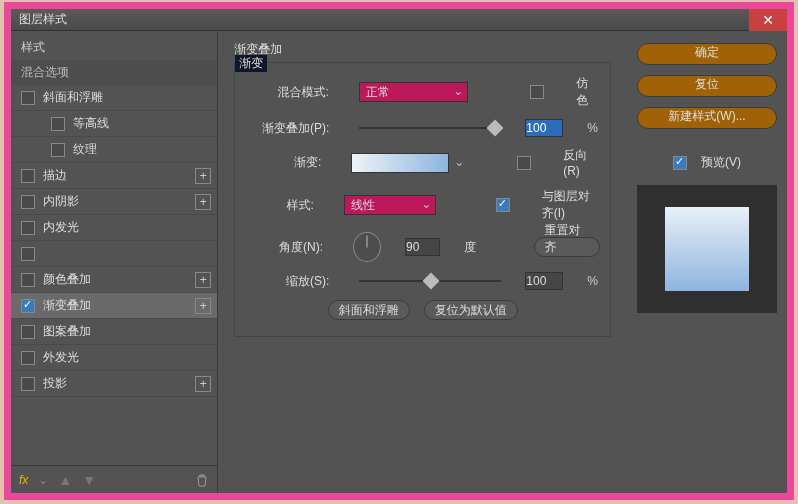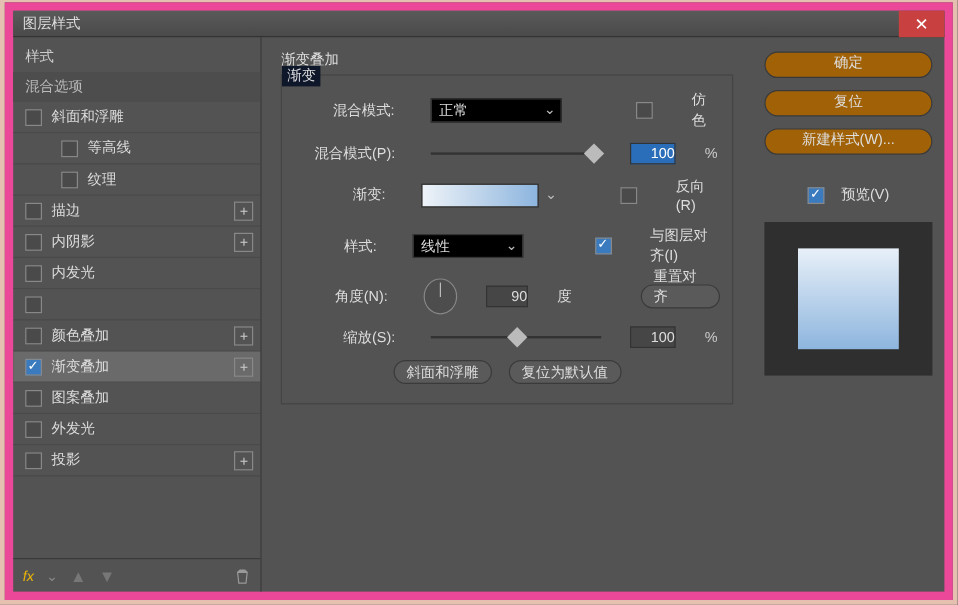--- a/index.html
+++ b/index.html
@@ -23,26 +23,26 @@
 .left-footer{height:28px;border-top:1px solid #3a3a3a;display:flex;align-items:center;padding:0 8px;gap:10px}
 .fx{font-style:italic;color:#eab308}
 .arrow{color:#777;font-size:14px}
 .trash{margin-left:auto;color:#999;cursor:pointer}
 .center{flex:1;padding:10px 16px;position:relative}
 .section-title{color:#ddd;margin-bottom:4px}
 .fieldset{border:1px solid #444;padding:12px 10px 16px;position:relative}
 .legend{position:absolute;top:-8px;left:0;background:#0f172a;padding:0 4px;color:#ddd}
 .frow{display:flex;align-items:center;margin-bottom:10px;gap:24px}
 .flabel{width:90px;text-align:right;padding-right:6px;color:#ddd}
-.select{width:110px;height:20px;background:#000000;border:1px solid #333;display:flex;align-items:center;padding:0 6px;position:relative;cursor:pointer}
+.select{width:110px;height:20px;background:#be185d;border:1px solid #333;display:flex;align-items:center;padding:0 6px;position:relative;cursor:pointer}
 .select::after{content:"⌄";position:absolute;right:4px;top:1px;color:#bbb}
 .slider{width:142px;height:16px;position:relative}
 .slider .track{position:absolute;top:7px;left:0;right:0;height:2px;background:#333}
 .slider .thumb{position:absolute;top:2px;width:12px;height:12px;background:#bbb;transform:rotate(45deg)}
-.valbox{width:38px;height:18px;background:#464646;border:1px solid #333;text-align:right;line-height:16px}
+.valbox{width:38px;height:18px;background:#464646;border:1px solid #333;text-align:left;line-height:16px}
 .valbox.sel{background:#2a6db8;color:#fff}
 .pct{color:#ccc}
 .swatch{width:108px;height:20px;background:linear-gradient(90deg,#eef3f8,#8db5de);border:1px solid #333;position:relative;cursor:pointer}
 .swatch::after{content:"⌄";position:absolute;right:-16px;top:1px;color:#bbb}
 .angle-knob{width:30px;height:30px;border:1px solid #888;border-radius:50%;position:relative;background:#4d4d4d;cursor:pointer}
 .angle-knob .line{position:absolute;left:50%;top:50%;width:12px;height:1px;background:#bbb;transform-origin:left center;transform:rotate(-90deg)}
 .btn-small{height:20px;padding:0 10px;background:#5a5a5a;border:1px solid #3a3a3a;border-radius:10px;display:flex;align-items:flex-end;cursor:pointer;color:#ddd}
 .btn-row{display:flex;gap:14px;justify-content:center;margin-top:8px}
 .right{width:160px;padding:12px 10px;display:flex;flex-direction:column;align-items:center;gap:10px}
 .rbtn{width:140px;height:22px;background:#a16207;border:1px solid #3a3a3a;border-radius:11px;display:flex;justify-content:center;cursor:pointer}
@@ -139,21 +139,21 @@
           <div class="flabel">混合模式:</div>
           <div class="select">
               <span>正常</span>
             </div>
           <div style="width:14px"></div>
           <div class="chk"></div>
           <span>仿色</span>
         </div>
 
         <div class="frow">
-          <div class="flabel">混合模式(P):</div>
+          <div class="flabel">渐变叠加(P):</div>
           <div class="slider">
               <div class="track"></div>
               <div class="thumb" style="left:130px"></div>
             </div>
           <div class="valbox sel">100</div>
           <span class="pct">%</span>
         </div>
 
         <div class="frow">
           <div class="flabel">渐变:</div>

